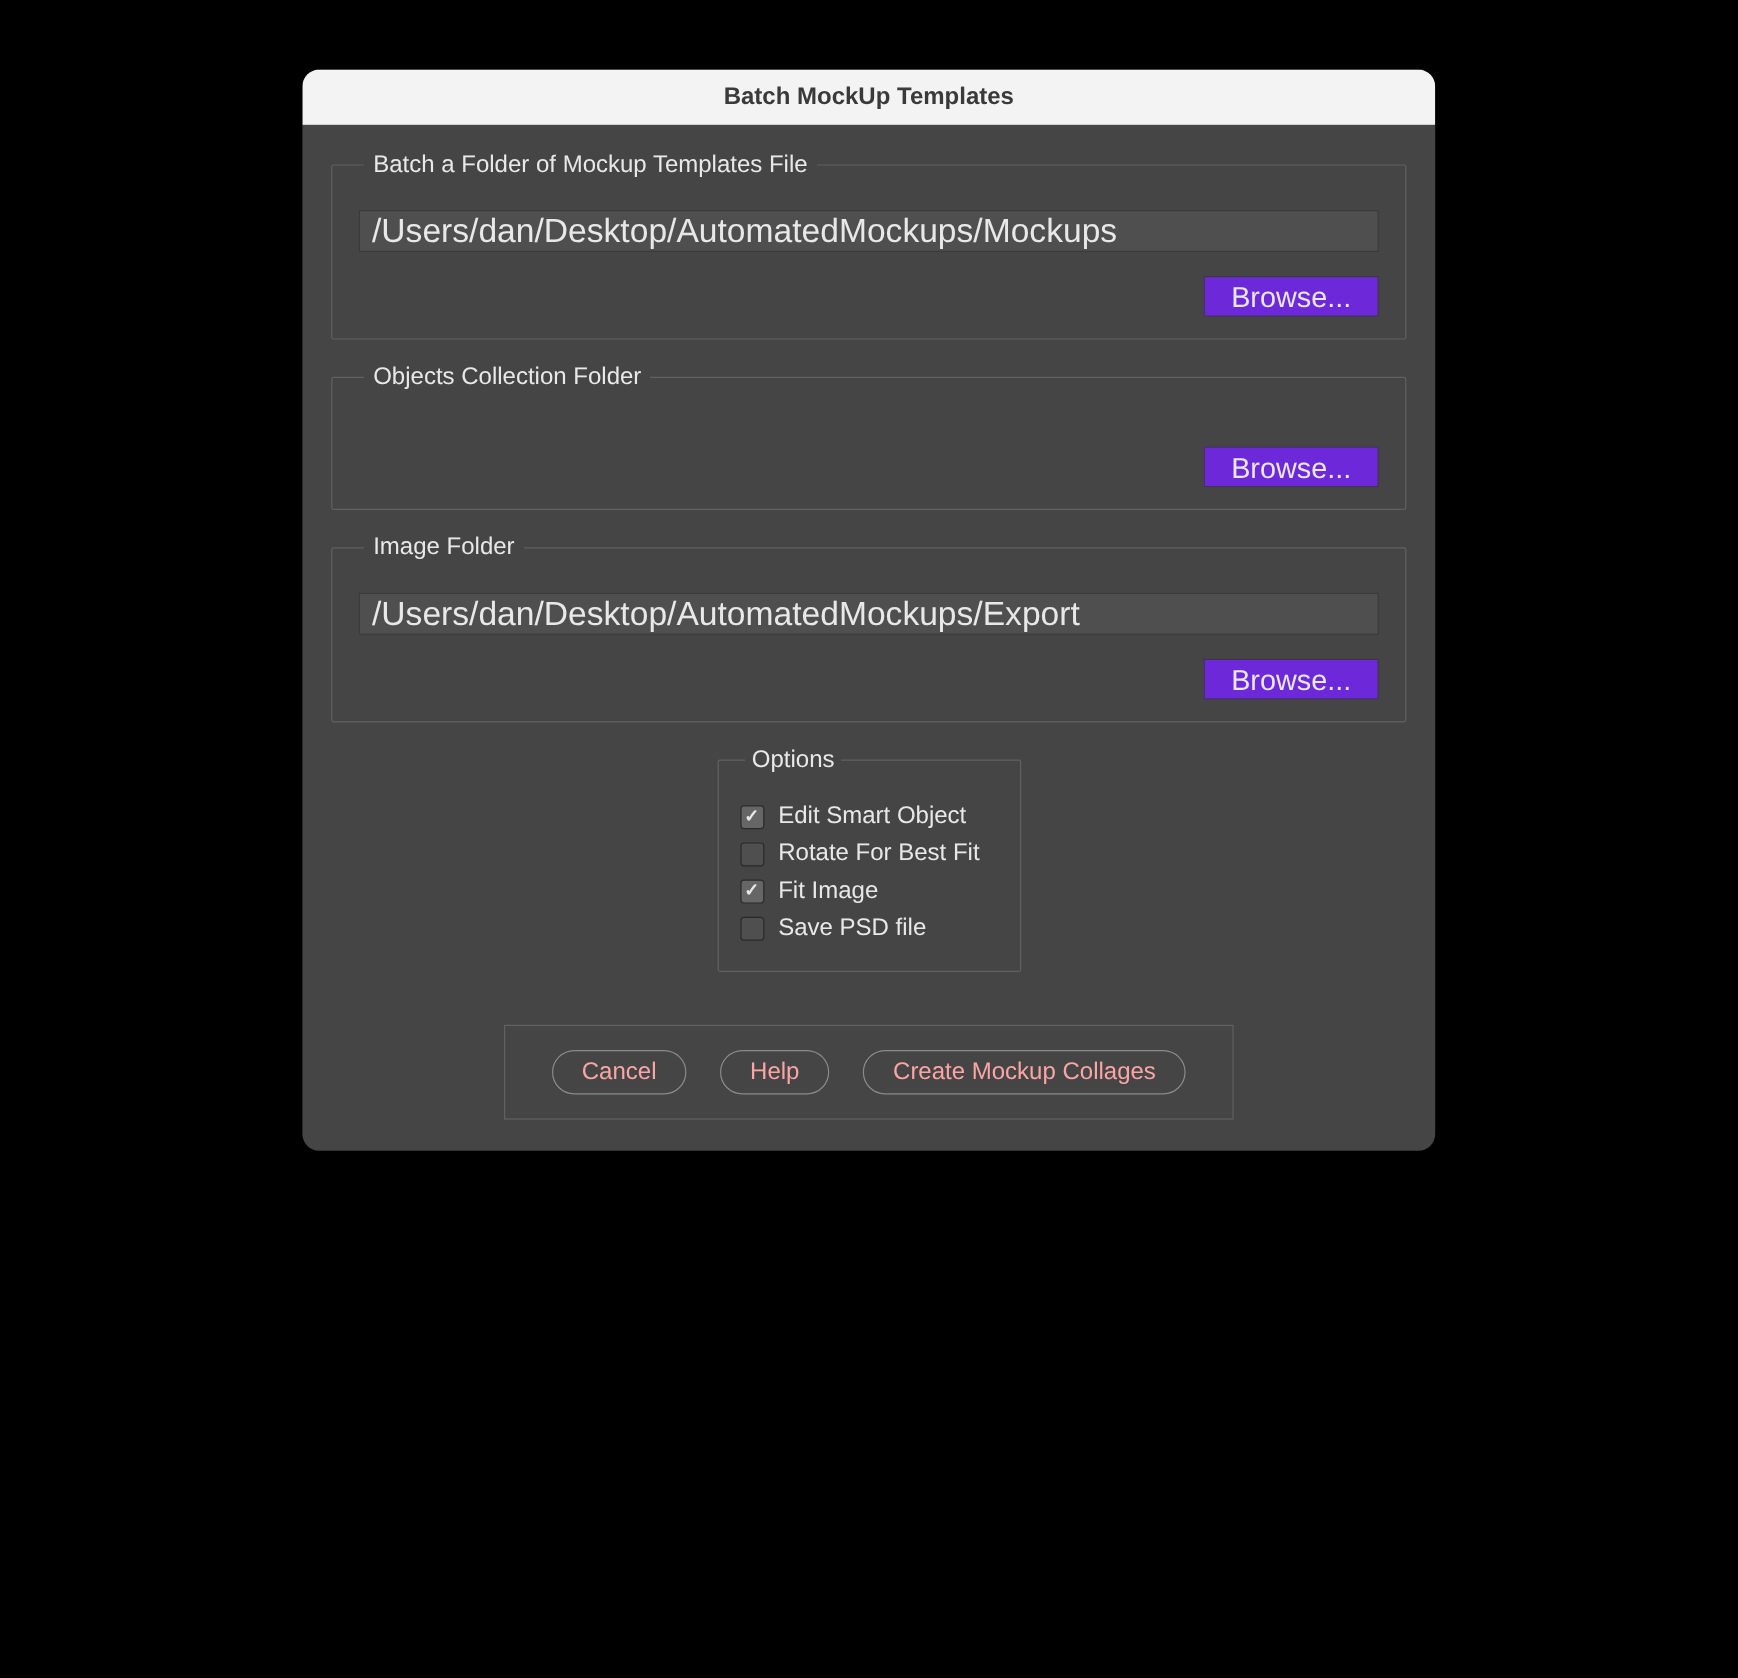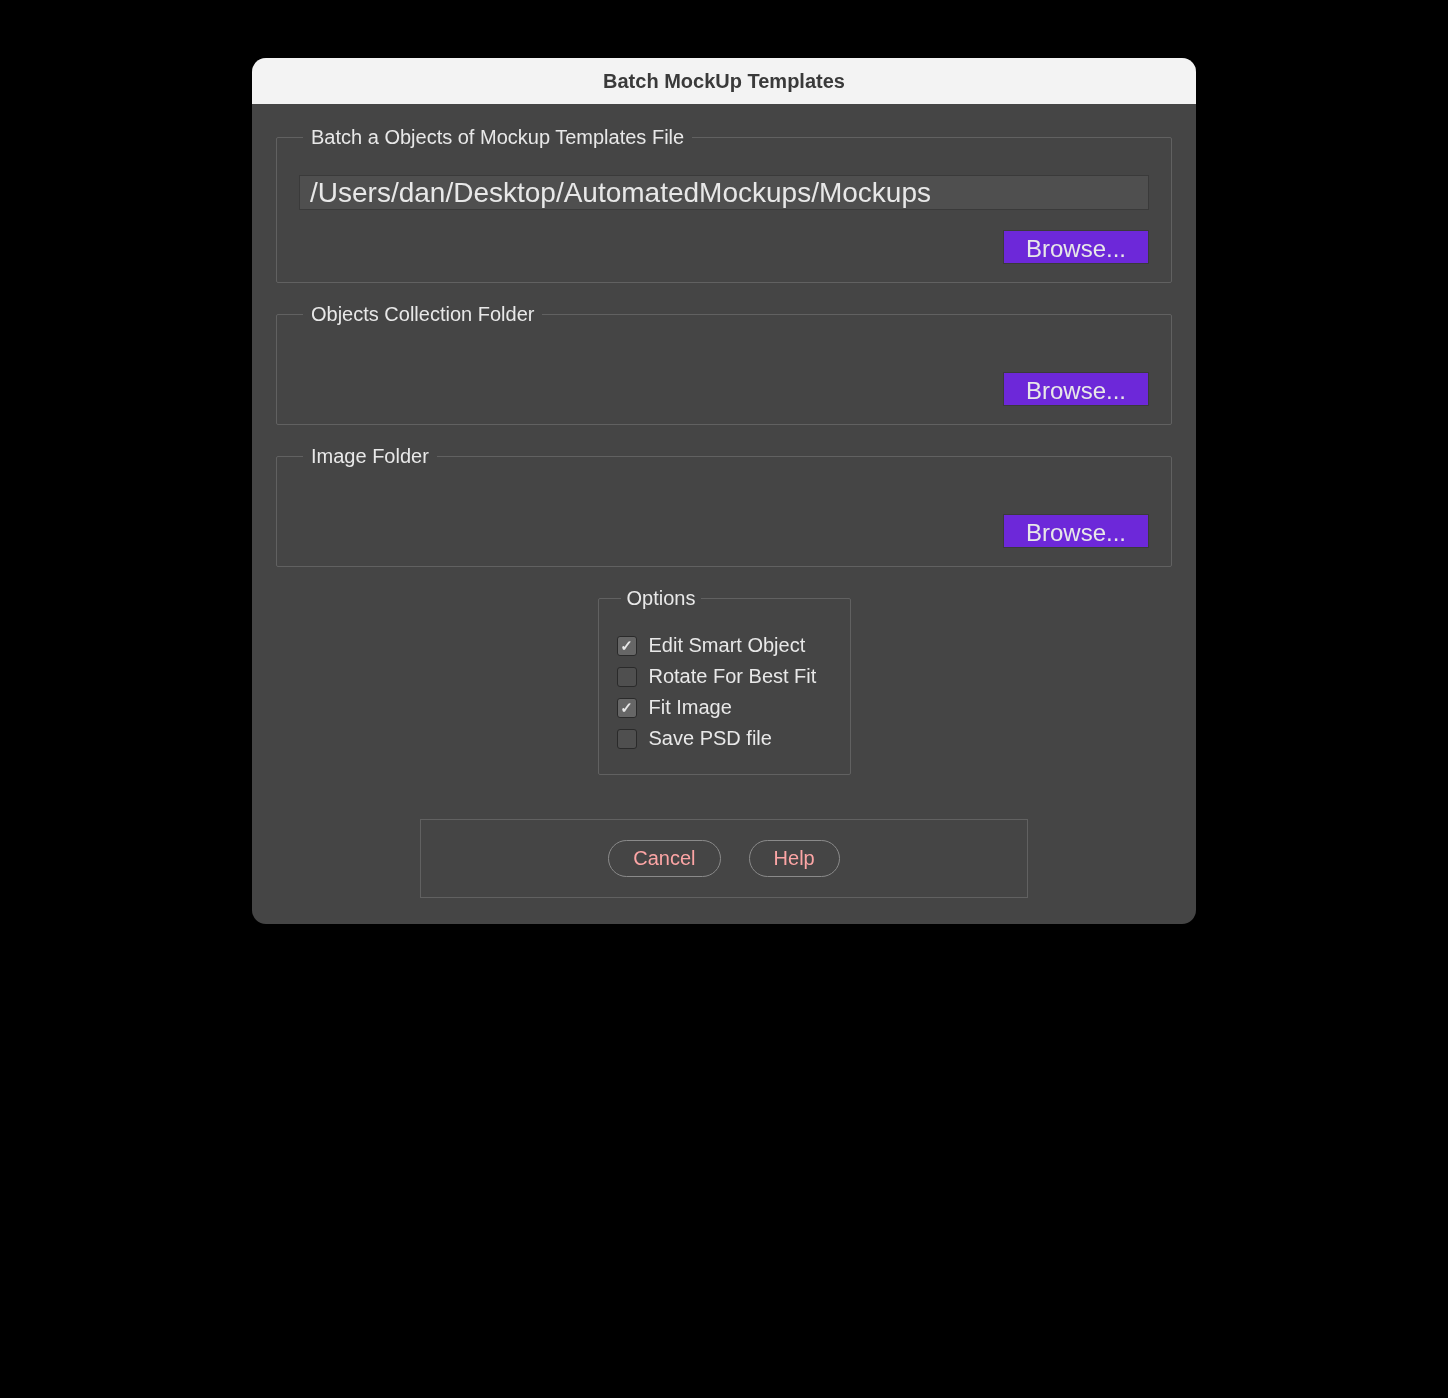--- a/index.html
+++ b/index.html
@@ -153,36 +153,37 @@
 <body>
 
 <div class="dialog">
   <div class="titlebar">
     <span>Batch MockUp Templates</span>
   </div>
 
   <div class="content">
 
     <fieldset>
-      <legend>Batch a Objects of Mockup Templates File</legend>
+      <legend>Batch a Folder of Mockup Templates File</legend>
       <input type="text" class="path-input" value="/Users/dan/Desktop/AutomatedMockups/Mockups" style="">
       <div class="browse-row">
         <button class="browse-btn">Browse...</button>
       </div>
     </fieldset>
 
     <fieldset>
       <legend>Objects Collection Folder</legend>
       <div class="browse-row">
         <button class="browse-btn">Browse...</button>
       </div>
     </fieldset>
 
     <fieldset>
       <legend>Image Folder</legend>
+      <input type="text" class="path-input" value="/Users/dan/Desktop/AutomatedMockups/Export" style="">
       <div class="browse-row">
         <button class="browse-btn">Browse...</button>
       </div>
     </fieldset>
 
     <div class="options-wrap">
       <fieldset class="options-fieldset">
         <legend>Options</legend>
 
         <div class="option-row">
@@ -204,17 +205,18 @@
           <div class="checkbox"></div>
           <span class="option-label">Save PSD file</span>
         </div>
       </fieldset>
     </div>
 
     <div class="footer-wrap">
       <div class="button-bar">
         <button class="pill-btn">Cancel</button>
         <button class="pill-btn">Help</button>
+        <button class="pill-btn">Create Mockup Collages</button>
       </div>
     </div>
 
   </div>
 </div>
 
 </body></html>

